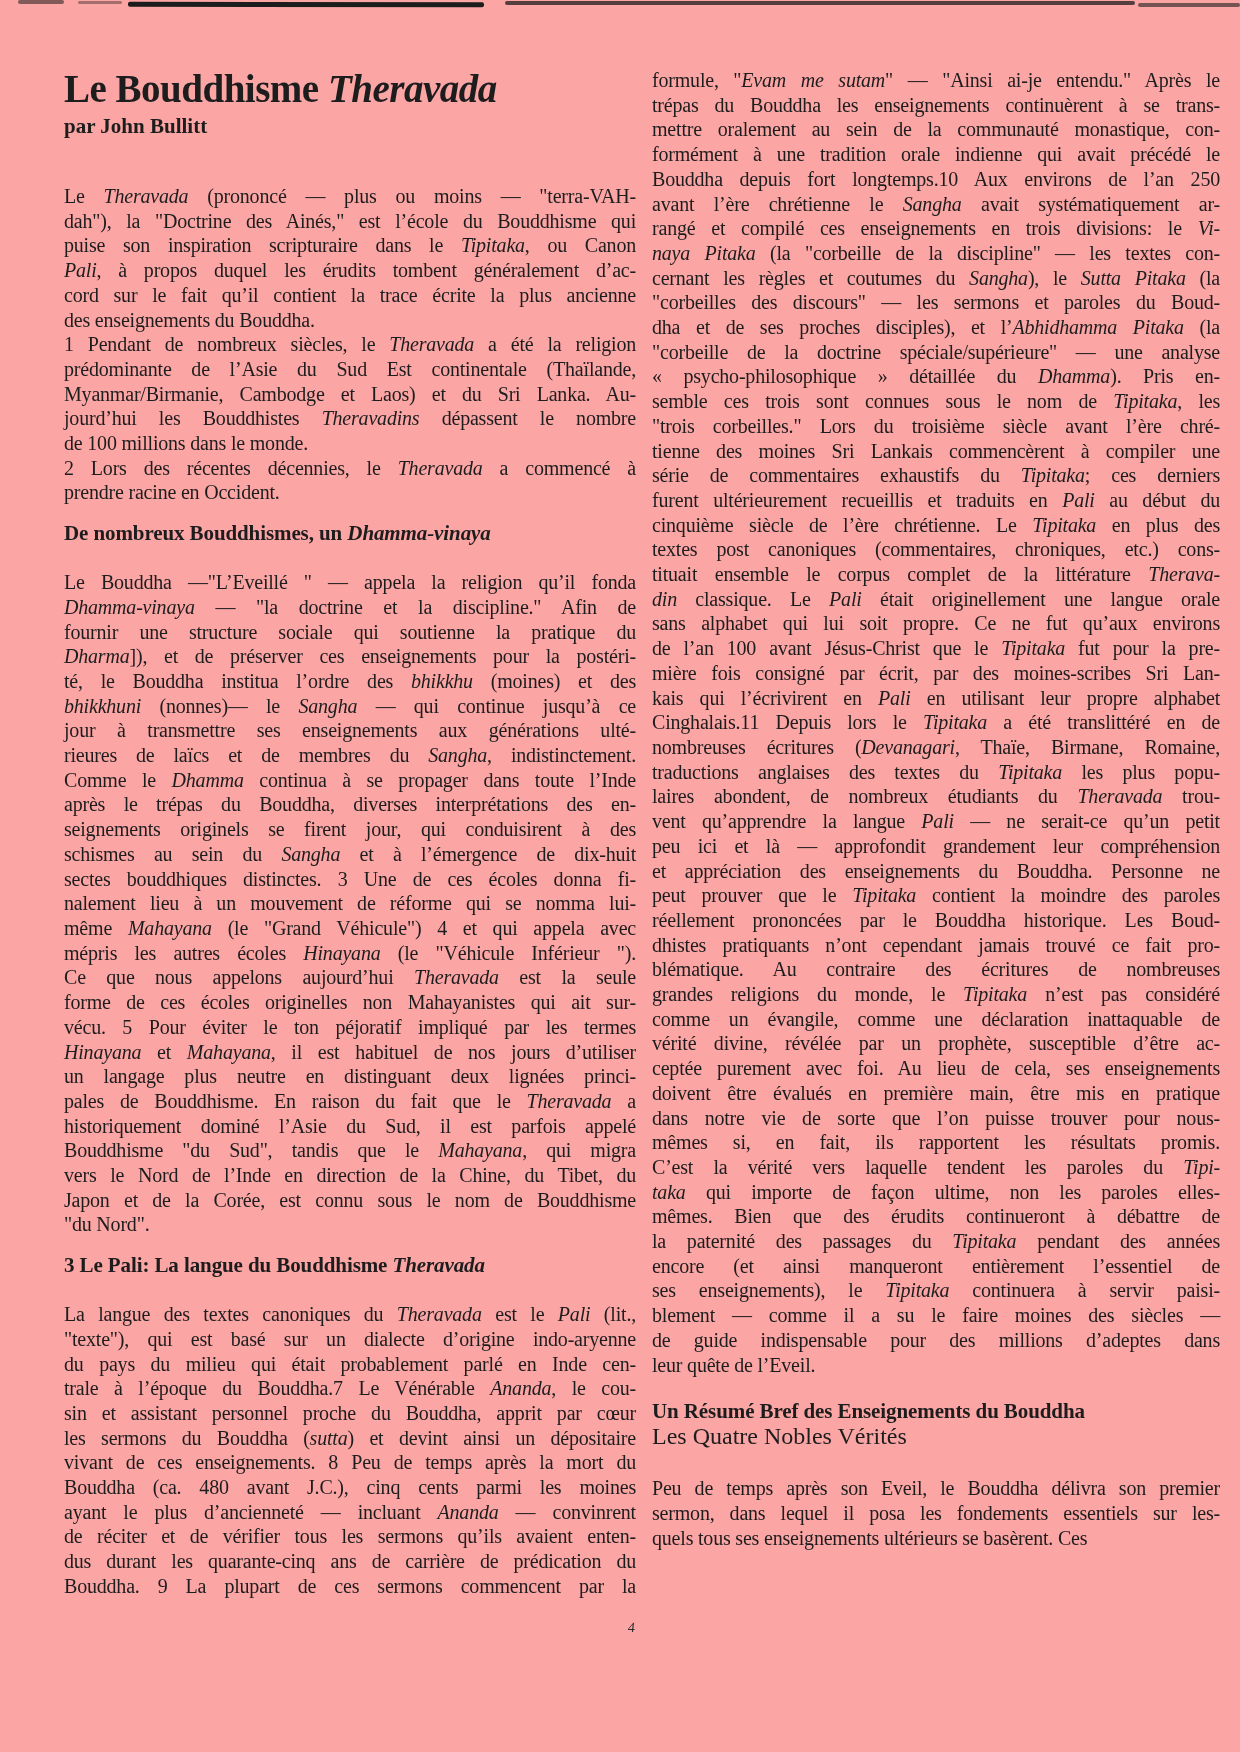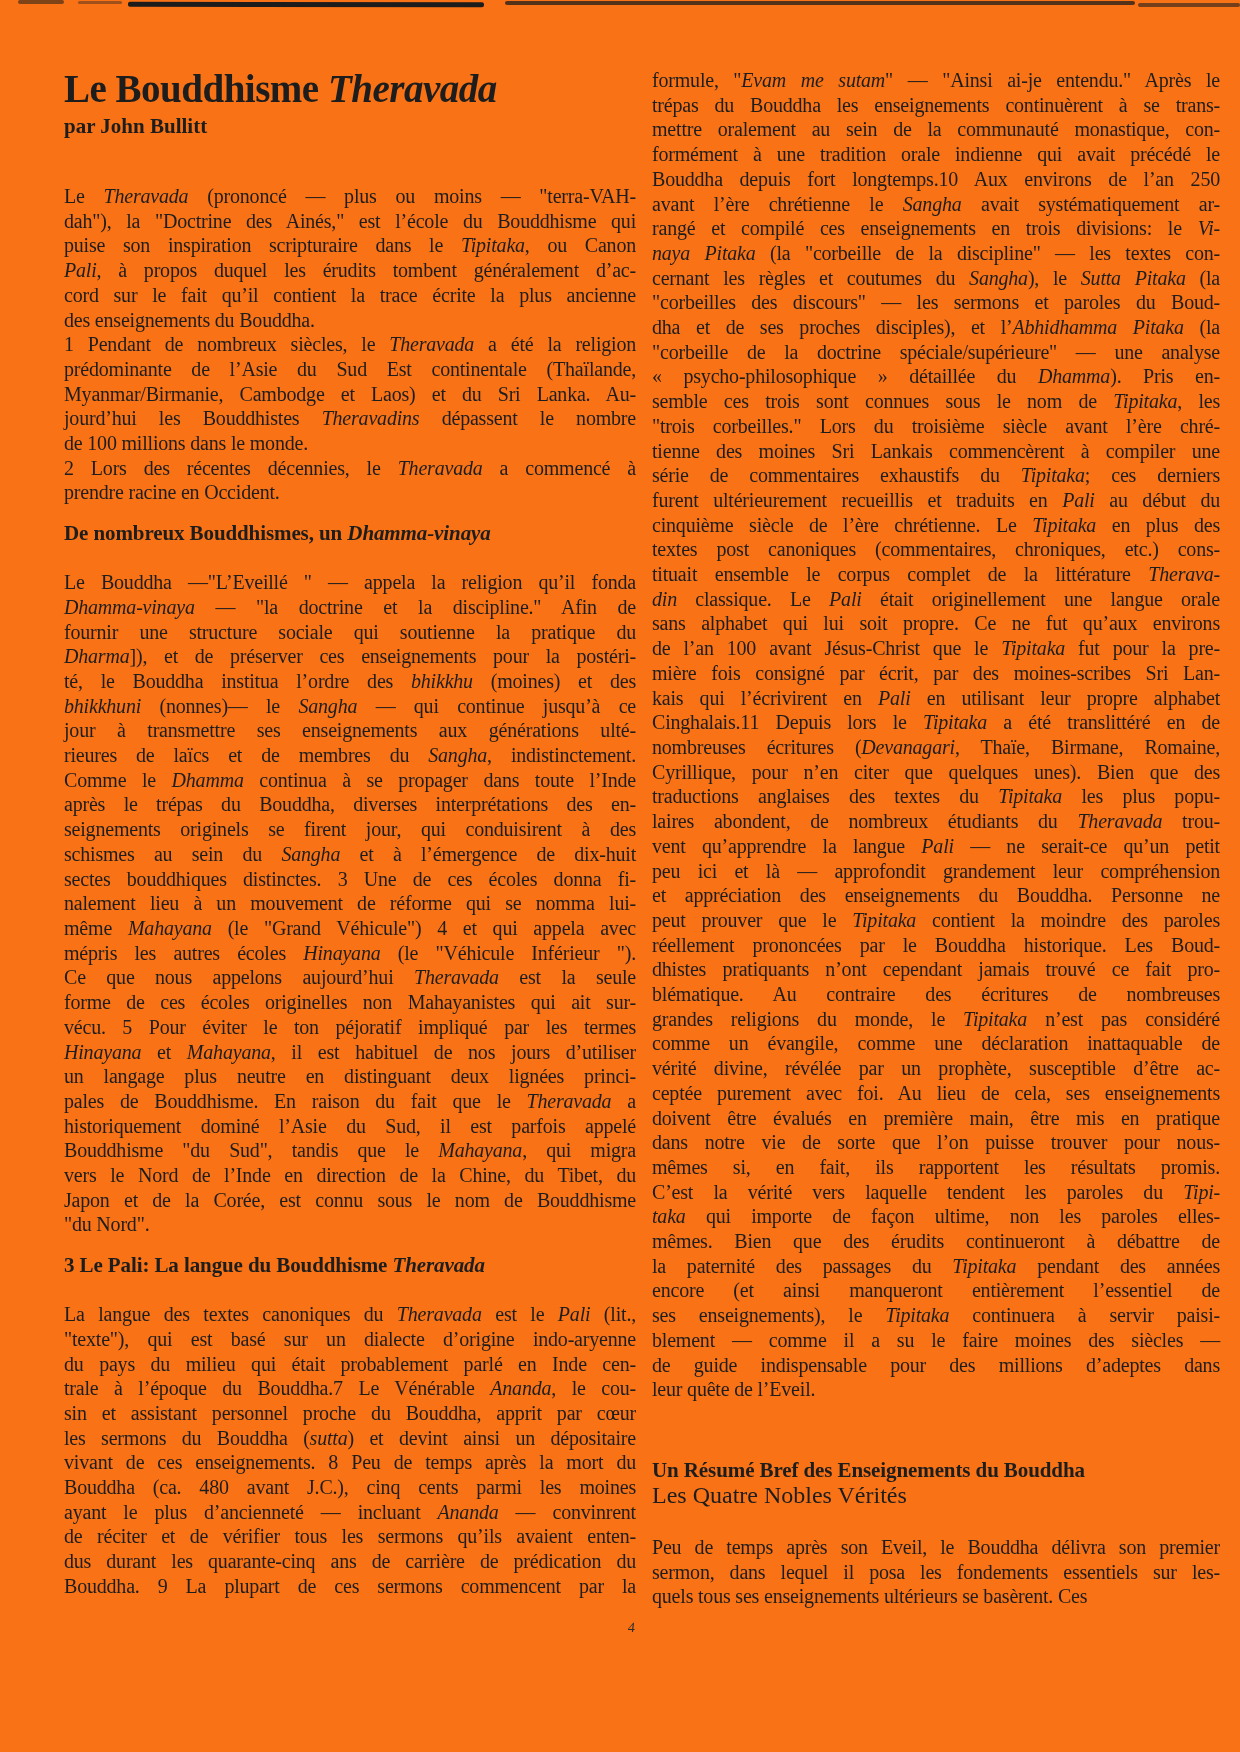--- a/index.html
+++ b/index.html
@@ -3,21 +3,21 @@
 <meta charset="utf-8">
 <style>
   html,body{margin:0;padding:0;}
   body{
     width:1240px;height:1752px;position:relative;
     background:#ffffff;
     font-family:"Liberation Serif","DejaVu Serif",serif;
     color:#1d1d1d;
     overflow:hidden;
   }
-  .page{position:absolute;inset:0;background:#f97316;}
+  .page{position:absolute;inset:0;background:#fca5a5;}
   
   .scan{position:absolute;background:#1c1c1c;border-radius:2px;}
   .scan.s1{left:128px;top:2px;width:356px;height:5px;transform:rotate(.12deg);}
   .scan.s2{left:505px;top:1px;width:630px;height:4px;opacity:.75;}
   .scan.s3{left:1138px;top:3px;width:102px;height:4px;opacity:.6;}
   .scan.s4{left:18px;top:0px;width:46px;height:4px;opacity:.55;}
   .scan.s5{left:78px;top:1px;width:44px;height:3px;opacity:.4;}
 
   .col{position:absolute;}
   #col-left{left:64px;top:66px;width:572px;}
@@ -33,21 +33,21 @@
     margin:0 0 45px 0;
   }
   .heading{
     font-size:21px;font-weight:bold;line-height:25px;
     letter-spacing:-0.1px;
     margin:16px 0 24px 0;
   }
   .heading2{
     font-size:21px;font-weight:bold;line-height:25px;
     letter-spacing:-0.1px;
-    margin:56px 0 0 0;
+    margin:22px 0 0 0;
   }
   .subheading{
     font-size:24px;line-height:25px;
     margin:0 0 27px 0;
   }
   .para{margin:0;}
   .tline{
     font-size:20px;line-height:24.7px;
     letter-spacing:-0.2px;
     text-align:justify;
@@ -165,21 +165,20 @@
         <div class="tline"><span>cinquième siècle de l’ère chrétienne. Le </span><i>Tipitaka</i><span> en plus des</span></div>
         <div class="tline"><span>textes post canoniques (commentaires, chroniques, etc.) cons-</span></div>
         <div class="tline"><span>tituait ensemble le corpus complet de la littérature </span><i>Therava-</i></div>
         <div class="tline"><i>din</i><span> classique. Le </span><i>Pali</i><span> était originellement une langue orale</span></div>
         <div class="tline"><span>sans alphabet qui lui soit propre. Ce ne fut qu’aux environs</span></div>
         <div class="tline"><span>de l’an 100 avant Jésus-Christ que le </span><i>Tipitaka</i><span> fut pour la pre-</span></div>
         <div class="tline"><span>mière fois consigné par écrit, par des moines-scribes Sri Lan-</span></div>
         <div class="tline"><span>kais qui l’écrivirent en </span><i>Pali</i><span> en utilisant leur propre alphabet</span></div>
         <div class="tline"><span>Cinghalais.11 Depuis lors le </span><i>Tipitaka</i><span> a été translittéré en de</span></div>
         <div class="tline"><span>nombreuses écritures (</span><i>Devanagari</i><span>, Thaïe, Birmane, Romaine,</span></div>
-        <div class="tline"><span>Cyrillique, pour n’en citer que quelques unes). Bien que des</span></div>
         <div class="tline"><span>traductions anglaises des textes du </span><i>Tipitaka</i><span> les plus popu-</span></div>
         <div class="tline"><span>laires abondent, de nombreux étudiants du </span><i>Theravada</i><span> trou-</span></div>
         <div class="tline"><span>vent qu’apprendre la langue </span><i>Pali</i><span> — ne serait-ce qu’un petit</span></div>
         <div class="tline"><span>peu ici et là — approfondit grandement leur compréhension</span></div>
         <div class="tline"><span>et appréciation des enseignements du Bouddha. Personne ne</span></div>
         <div class="tline"><span>peut prouver que le </span><i>Tipitaka</i><span> contient la moindre des paroles</span></div>
         <div class="tline"><span>réellement prononcées par le Bouddha historique. Les Boud-</span></div>
         <div class="tline"><span>dhistes pratiquants n’ont cependant jamais trouvé ce fait pro-</span></div>
         <div class="tline"><span>blématique. Au contraire des écritures de nombreuses</span></div>
         <div class="tline"><span>grandes religions du monde, le </span><i>Tipitaka</i><span> n’est pas considéré</span></div>

